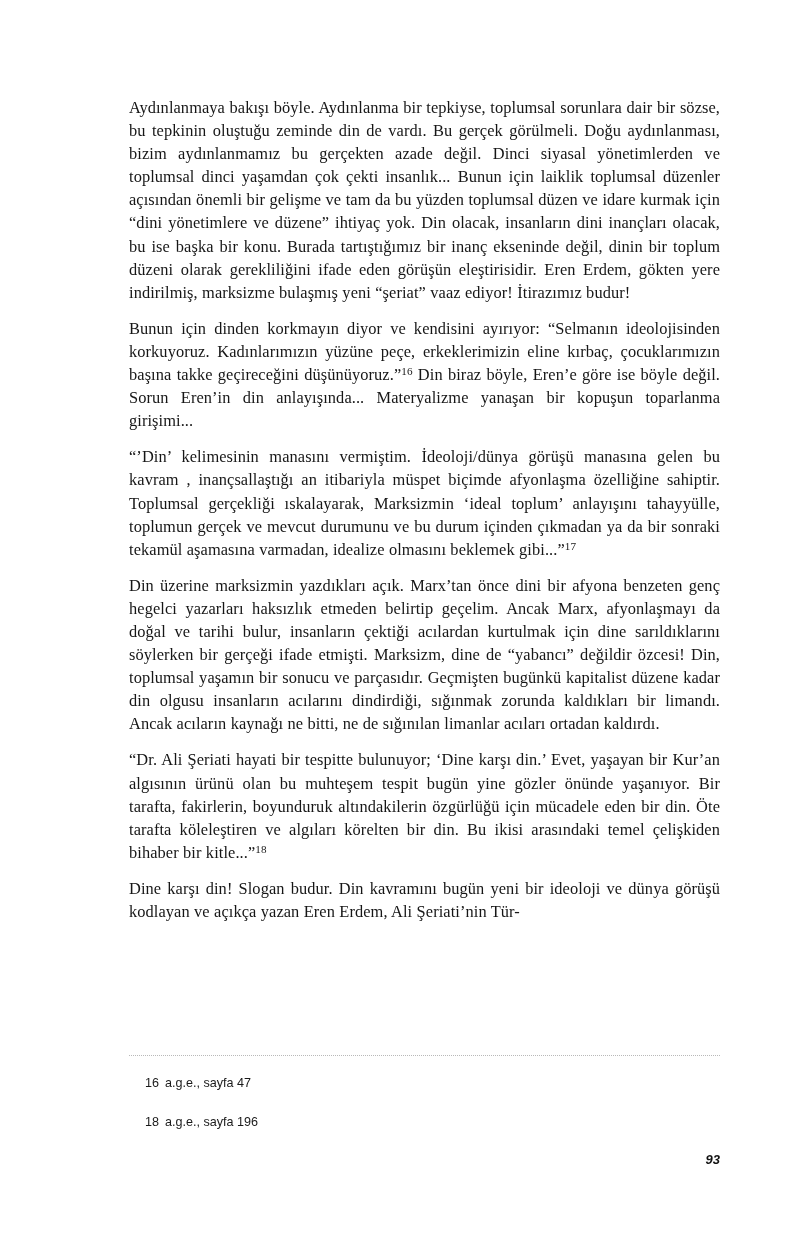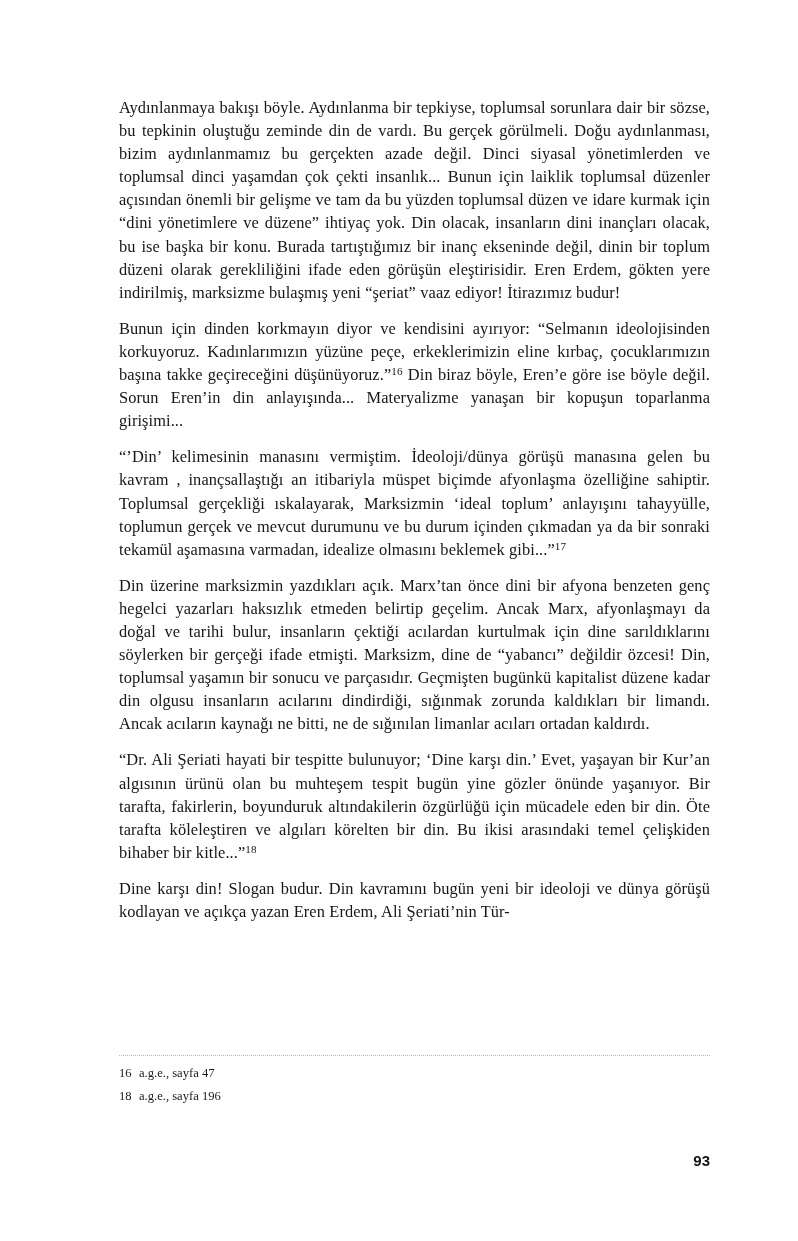--- a/index.html
+++ b/index.html
@@ -11,21 +11,21 @@
     width: 798px;
     height: 1241px;
     position: relative;
     font-family: "Liberation Serif", "DejaVu Serif", serif;
     color: #1a1a1a;
     overflow: hidden;
   }
 
   .page {
     position: absolute;
-    left: 0; top: 0;
+    left: 10px; top: 0;
     width: 748px;
     height: 1241px;
     background: #ffffff;
     padding-left: 40px;
   }
 
   .text-column {
     position: absolute;
     left: 119px;
     top: 96px;
@@ -59,42 +59,43 @@
     top: 1055px;
     width: 591px;
   }
   .footnote-rule {
     width: 591px;
     height: 0;
     border-top: 1px dotted #b9b9b9;
     margin: 0 0 6px 0;
   }
   .footnote {
-    font-family: Liberation Serif, serif;
+    font-family: Liberation Sans, sans-serif;
     font-size: 12.6px;
     line-height: 22.5px;
     color: #1a1a1a;
-    margin: 0;
+    margin: 16px;
     white-space: pre;
   }
   .footnote .fn-num {
     display: inline-block;
     min-width: 20px;
   }
 
   .page-number {
     position: absolute;
     left: 0;
     top: 1152px;
     width: 710px;
     text-align: right;
     font-family: "Liberation Sans", "DejaVu Sans", sans-serif;
-    font-size: 15px;
+    font-size: 13px;
     font-weight: bold;
     color: #121212;
+    font-style: italic;
   }
 </style>
 </head>
 <body>
 
 <div class="page">
 
   <div class="text-column">
 
     <p class="para">Aydınlanmaya bakışı böyle. Aydınlanma bir tepkiyse, toplumsal sorunlara dair bir sözse, bu tepkinin oluştuğu zeminde din de vardı. Bu gerçek görülmeli. Doğu aydınlanması, bizim aydınlanmamız bu gerçekten azade değil. Dinci siyasal yönetimlerden ve toplumsal dinci yaşamdan çok çekti insanlık... Bunun için laiklik toplumsal düzenler açısından önemli bir gelişme ve tam da bu yüzden toplumsal düzen ve idare kurmak için “dini yönetimlere ve düzene” ihtiyaç yok. Din olacak, insanların dini inançları olacak, bu ise başka bir konu. Burada tartıştığımız bir inanç ekseninde değil, dinin bir toplum düzeni olarak gerekliliğini ifade eden görüşün eleştirisidir. Eren Erdem, gökten yere indirilmiş, marksizme bulaşmış yeni “şeriat” vaaz ediyor! İtirazımız budur!</p>

